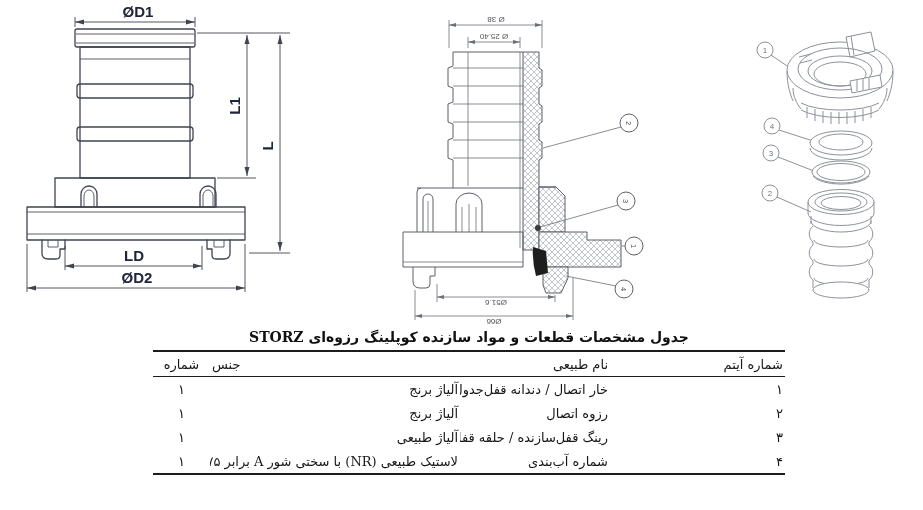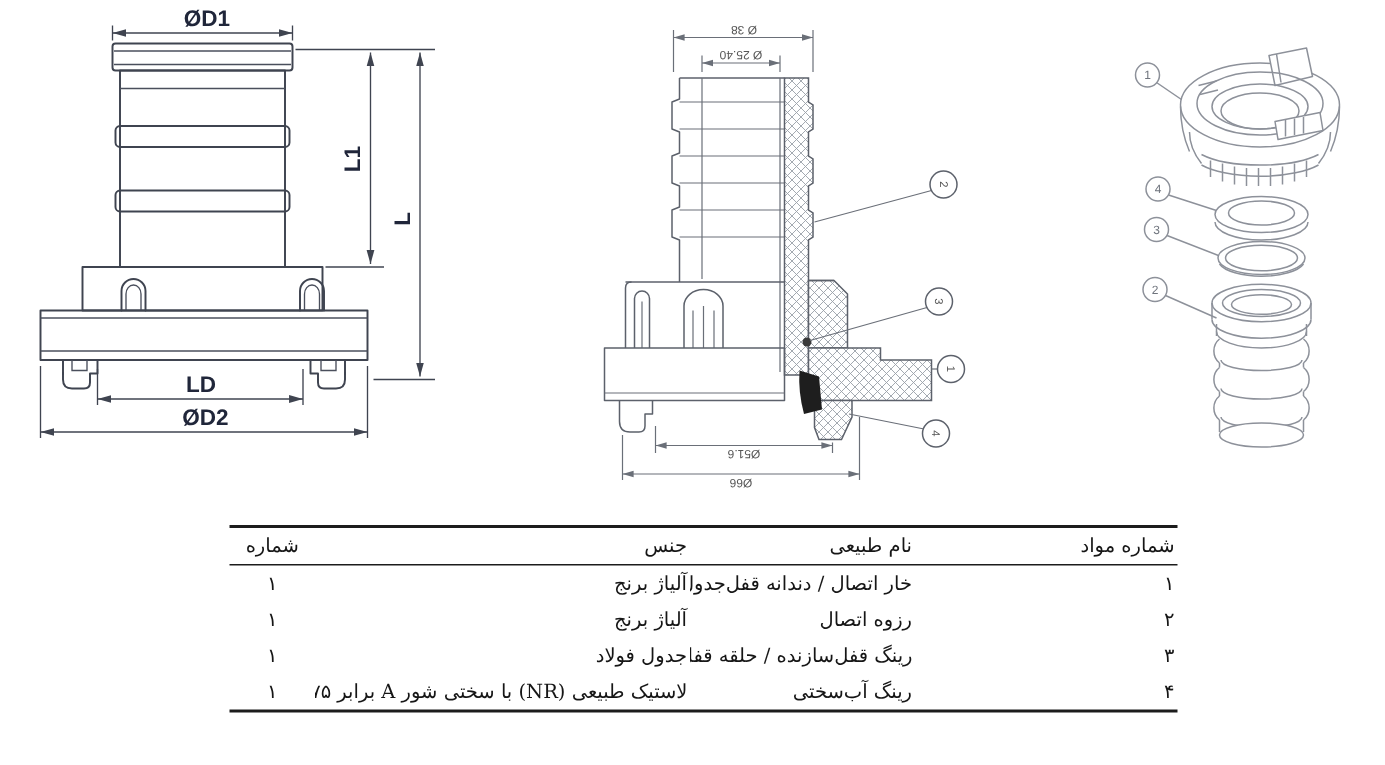--- a/index.html
+++ b/index.html
@@ -37,21 +37,21 @@
     font-family:"DejaVu Serif","DejaVu Sans",serif;font-size:13px;color:#161616;table-layout:fixed;
   }
   .spec-table th{border-top:2px solid #1c1c1c;border-bottom:1.5px solid #1c1c1c;
     font-weight:400;padding:4px 2px;height:16px;white-space:nowrap;}
   .spec-table td{padding:3px 2px;height:18px;white-space:nowrap;overflow:hidden;}
   .spec-table tbody tr:last-child td{border-bottom:2px solid #1c1c1c;}
   .h-item{text-align:right;padding-left:0;}
   .c-item{text-align:right;padding-right:38px;}
   .h-name{text-align:right;padding-right:18px;}
   .c-name{text-align:right;padding-right:2px;}
-  .h-mat{text-align:right;}
+  .h-mat{text-align:left;}
   .c-mat{text-align:right;padding-right:4px;margin-top:25px;}
   .h-qty{text-align:center;font-weight:700;}
   .c-qty{text-align:center;}
 </style>
 </head>
 <body>
 
 <div class="canvas">
 
   <svg id="front-view" class="svgwrap" width="300" height="300" viewBox="0 0 300 300">
@@ -280,31 +280,32 @@
       <text class="et" x="52" y="52.8" text-anchor="middle">1</text>
       <circle class="ef" cx="59" cy="126" r="8"></circle>
       <text class="et" x="59" y="128.8" text-anchor="middle">4</text>
       <circle class="ef" cx="58" cy="153" r="8"></circle>
       <text class="et" x="58" y="155.8" text-anchor="middle">3</text>
       <circle class="ef" cx="57" cy="193" r="8"></circle>
       <text class="et" x="57" y="195.8" text-anchor="middle">2</text>
     </g>
   </svg>
 
+  <div class="doc-title">جدول مشخصات قطعات و مواد سازنده کوپلینگ رزوه‌ای STORZ</div>
 
   <table class="spec-table">
     <colgroup>
       <col style="width:175px">
         <col style="width:150px">
         <col style="width:250px">
         <col style="width:57px">
     </colgroup>
     <thead>
       <tr>
-        <th class="h-item">شماره مواد</th>
+        <th class="h-item">شماره آیتم</th>
         <th class="h-name">نام طبیعی</th>
         <th class="h-mat">جنس</th>
         <th class="h-qty">شماره</th>
       </tr>
     </thead>
     <tbody>
       <tr>
         <td class="c-item">۱</td>
         <td class="c-name">خار اتصال / دندانه قفل‌جدول</td>
         <td class="c-mat">آلیاژ برنج</td>
@@ -312,25 +313,25 @@
       </tr>
       <tr>
         <td class="c-item">۲</td>
         <td class="c-name">رزوه اتصال</td>
         <td class="c-mat">آلیاژ برنج</td>
         <td class="c-qty">۱</td>
       </tr>
       <tr>
         <td class="c-item">۳</td>
         <td class="c-name">رینگ قفل‌سازنده / حلقه قفل</td>
-        <td class="c-mat">جدول فولاد</td>
+        <td class="c-mat">آلیاژ طبیعی</td>
         <td class="c-qty">۱</td>
       </tr>
       <tr>
         <td class="c-item">۴</td>
-        <td class="c-name">رینگ آب‌سختی</td>
+        <td class="c-name">شماره آب‌بندی</td>
         <td class="c-mat">لاستیک طبیعی (NR) با سختی شور A برابر ۷۵±۵</td>
         <td class="c-qty">۱</td>
       </tr>
     </tbody>
   </table>
 
 </div>
 
 </body></html>

